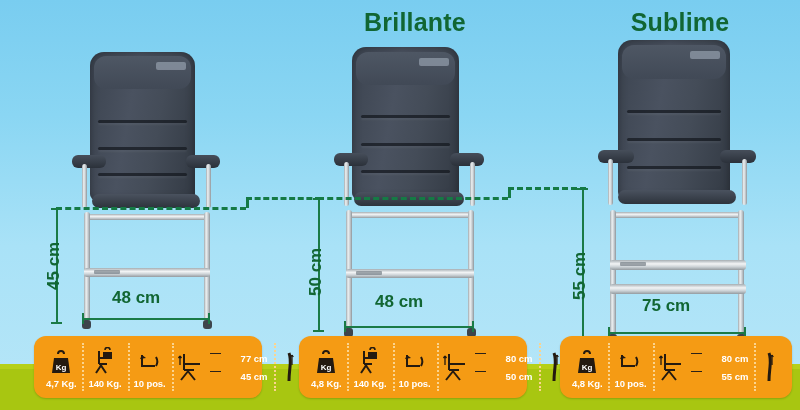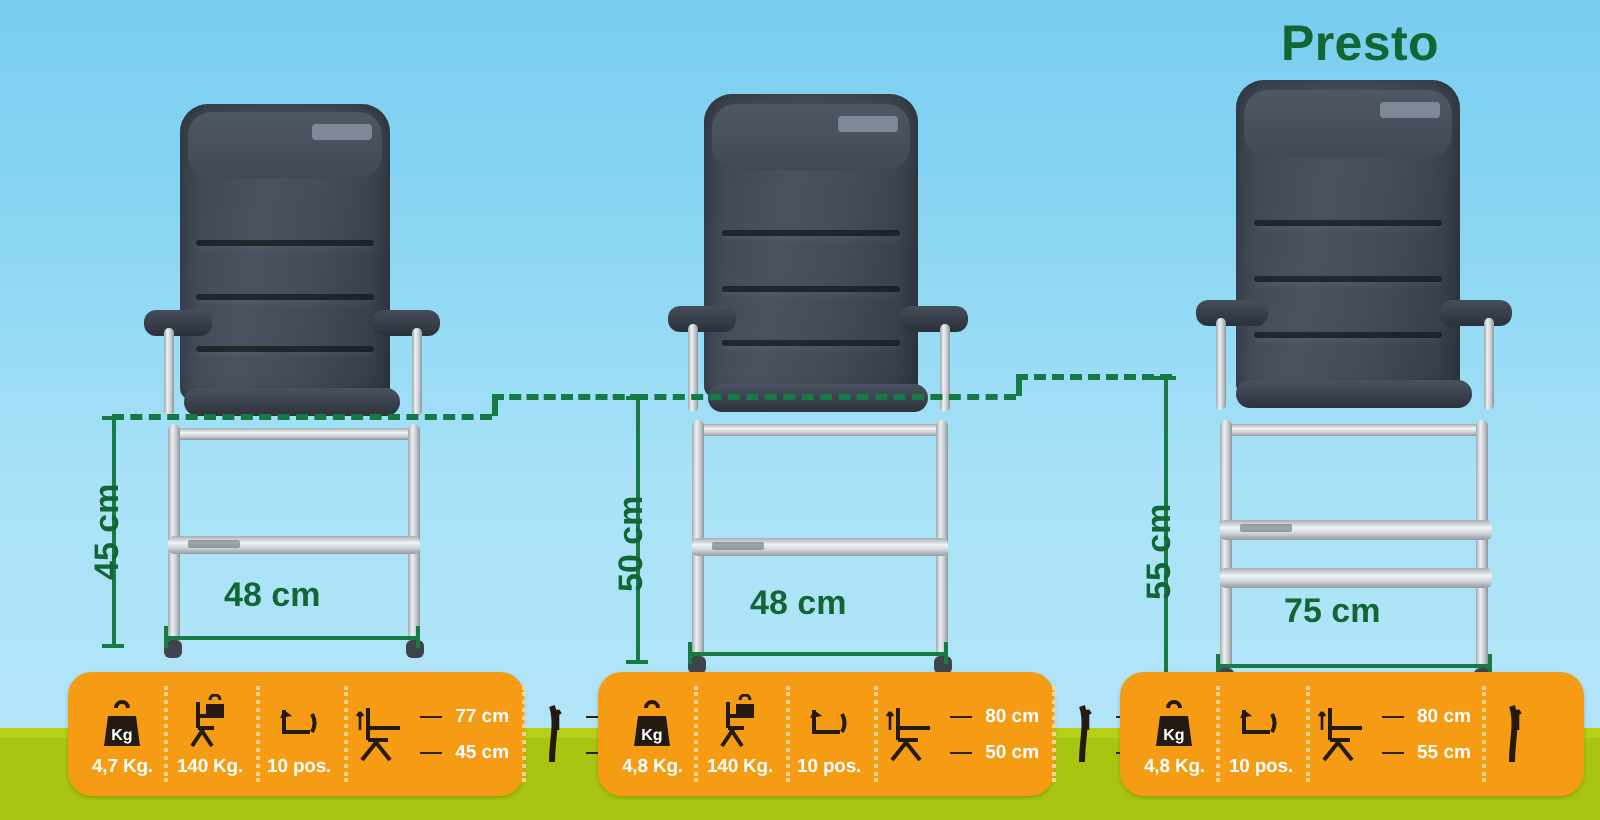--- a/index.html
+++ b/index.html
@@ -205,43 +205,44 @@
     gap: 4px;
   }
   .pair .rows {
     display: flex;
     flex-direction: column;
     justify-content: center;
     gap: 7px;
   }
   .pair .rowline {
     display: flex;
-    align-items: center;
-    gap: 7px;
+    align-items: flex-start;
+    gap: 20px;
   }
   .pair .lead {
     width: 11px;
     height: 0;
     border-top: 1.5px solid #2a2118;
   }
   .pair .mval {
     font-size: 9.5px;
     font-weight: bold;
     color: #ffffff;
     white-space: nowrap;
   }
 </style>
 </head>
 <body>
 
 <div id="scene">
 
   <div class="grass"></div>
 
-  <div class="title t3">Presto</div>
+  <div class="title t2">Brillante</div>
+  <div class="title t3">Sublime</div>
 
   <div class="chair" style="left:60px; top:52px; width:190px; height:275px;">
     <div class="backrest" style="left:30px; top:0; width:105px; height:148px;">
       <div class="headpad"></div>
       <div class="logo"></div>
       <div class="seam" style="top:46%;"></div>
       <div class="seam" style="top:64%;"></div>
       <div class="seam" style="top:82%;"></div>
     </div>
     <div class="armrest" style="left:12px; top:103px; width:34px;"></div>

